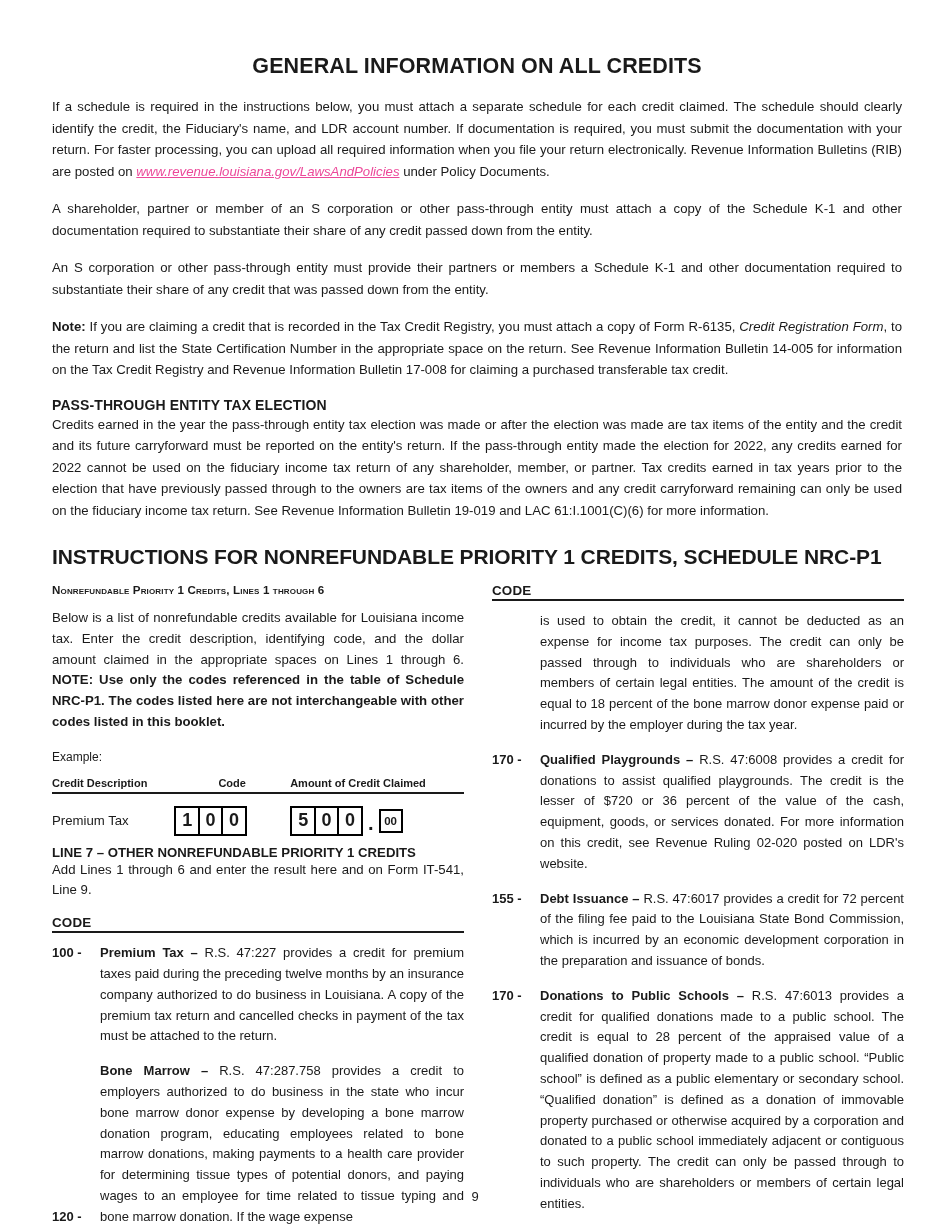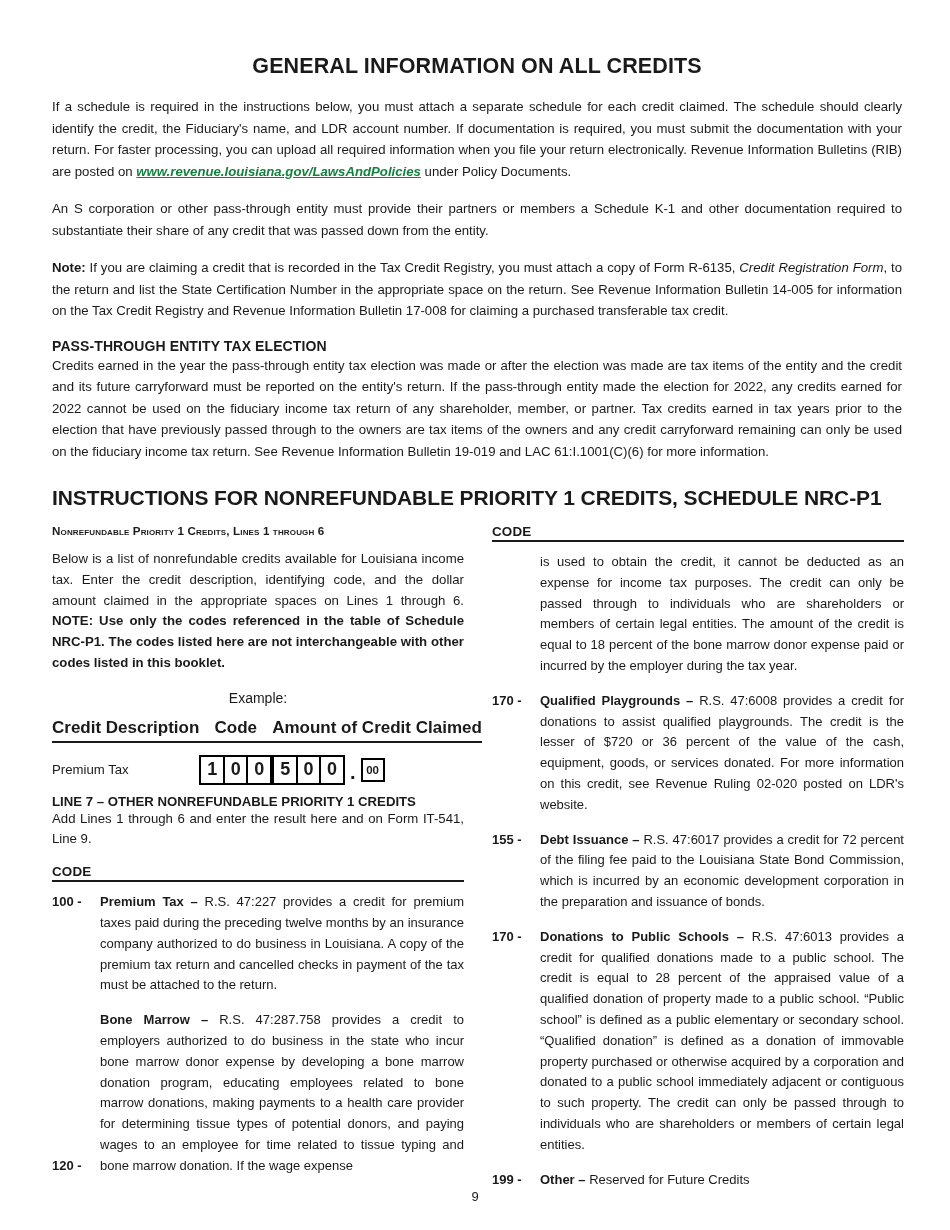--- a/index.html
+++ b/index.html
@@ -34,24 +34,23 @@
   p.body-para {
     font-size: 13.2px;
     line-height: 21.5px;
     text-align: justify;
     text-justify: inter-word;
     margin: 0 0 16px 0;
   }
   p.body-para:last-child { margin-bottom: 0; }
 
   .link {
-    color: #15803d;
+    color: #ec4899;
     font-style: italic;
     text-decoration: underline;
-    font-weight: bold;
   }
 
   .b { font-weight: bold; }
   .i { font-style: italic; }
 
   h3.sub-head {
     font-size: 14px;
     font-weight: bold;
     margin: 0 0 1px 0;
     letter-spacing: 0.1px;
@@ -94,34 +93,33 @@
   }
 
   .col-para {
     font-size: 13.2px;
     line-height: 20.8px;
     text-align: justify;
     margin: 0 0 14px 0;
   }
 
   .example-label {
-    font-size: 14px;
+    font-size: 12px;
     line-height: 20.8px;
     margin: 0 0 9px 0;
-    text-align: center;
   }
 
   
   table.example {
     width: 100%;
     border-collapse: collapse;
     margin: 0 0 4px 0;
   }
   table.example th {
-    font-size: 17px;
+    font-size: 11px;
     font-weight: bold;
     text-align: left;
     padding: 0 0 3px 0;
     border-bottom: 2px solid #1a1a1a;
     white-space: nowrap;
   }
   table.example th.th-code { text-align: center; width: 116px; }
   table.example th.th-amt  { text-align: left; }
   table.example td {
     font-size: 13.2px;
@@ -197,20 +195,21 @@
 </style>
 </head>
 <body>
 
 <div class="page">
 
   <h1 class="doc-title">GENERAL INFORMATION ON ALL CREDITS</h1>
 
   <p class="body-para"><span>If a schedule is required in the instructions below, you must attach a separate schedule for each credit claimed. The schedule should clearly identify the credit, the Fiduciary's name, and LDR account number. If documentation is required, you must submit the documentation with your return. For faster processing, you can upload all required information when you file your return electronically. Revenue Information Bulletins (RIB) are posted on </span><a class="link" href="#">www.revenue.louisiana.gov/LawsAndPolicies</a><span> under Policy Documents.</span></p>
 
+  <p class="body-para">A shareholder, partner or member of an S corporation or other pass-through entity must attach a copy of the Schedule K-1 and other documentation required to substantiate their share of any credit passed down from the entity.</p>
 
   <p class="body-para">An S corporation or other pass-through entity must provide their partners or members a Schedule K-1 and other documentation required to substantiate their share of any credit that was passed down from the entity.</p>
 
   <p class="body-para"><span class="b">Note:</span><span> If you are claiming a credit that is recorded in the Tax Credit Registry, you must attach a copy of Form R-6135, </span><span class="i">Credit Registration Form</span><span>, to the return and list the State Certification Number in the appropriate space on the return. See Revenue Information Bulletin 14-005 for information on the Tax Credit Registry and Revenue Information Bulletin 17-008 for claiming a purchased transferable tax credit.</span></p>
 
   <h3 class="sub-head">PASS-THROUGH ENTITY TAX ELECTION</h3>
   <p class="body-para">Credits earned in the year the pass-through entity tax election was made or after the election was made are tax items of the entity and the credit and its future carryforward must be reported on the entity's return. If the pass-through entity made the election for 2022, any credits earned for 2022 cannot be used on the fiduciary income tax return of any shareholder, member, or partner. Tax credits earned in tax years prior to the election that have previously passed through to the owners are tax items of the owners and any credit carryforward remaining can only be used on the fiduciary income tax return. See Revenue Information Bulletin 19-019 and LAC 61:I.1001(C)(6) for more information.</p>
 
   <h2 class="section-title">INSTRUCTIONS FOR NONREFUNDABLE PRIORITY 1 CREDITS, SCHEDULE NRC-P1</h2>
 

